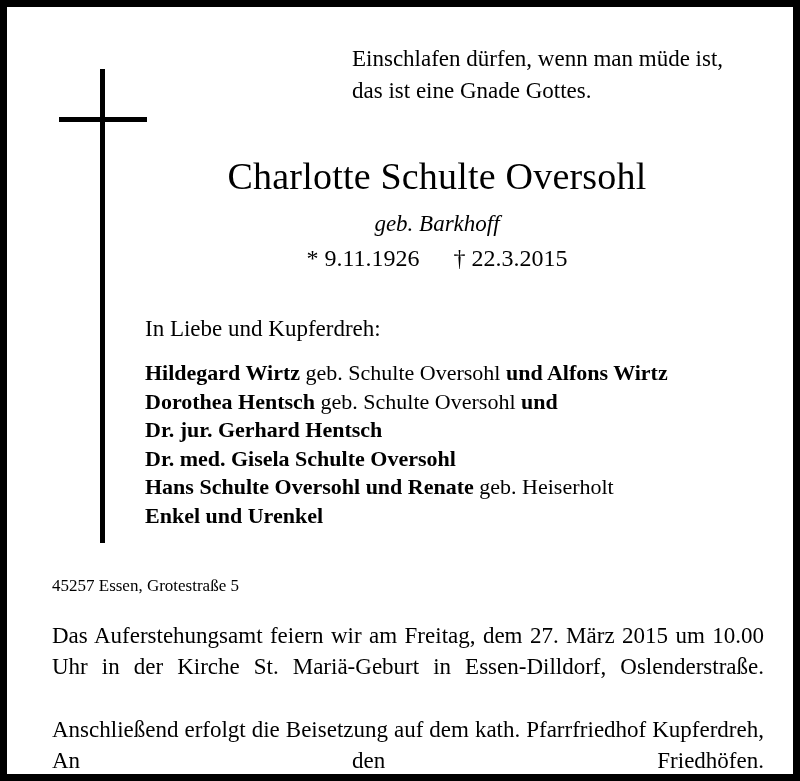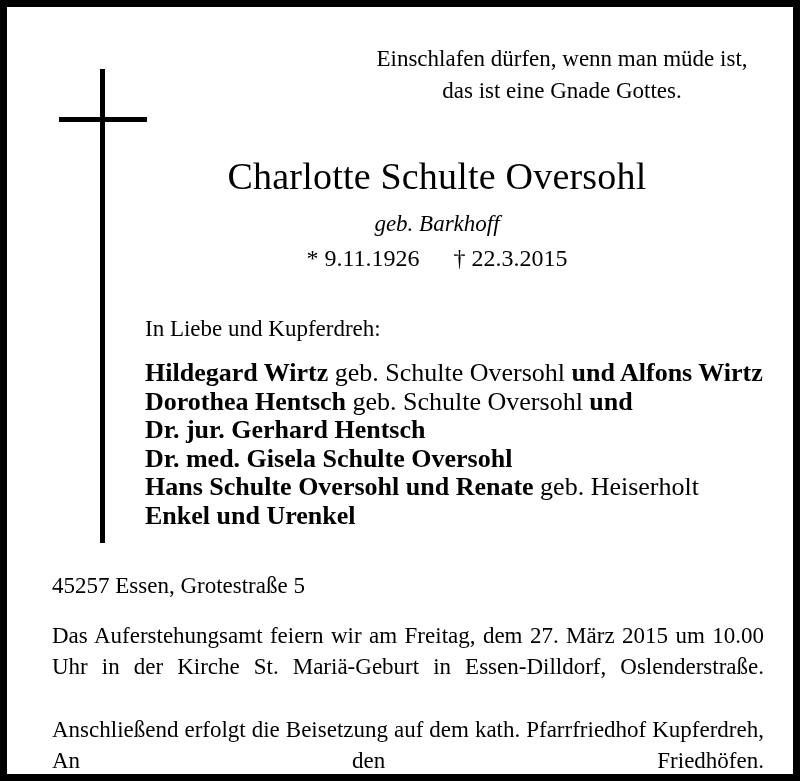--- a/index.html
+++ b/index.html
@@ -49,21 +49,21 @@
   }
 
   
   .epigraph {
     position: absolute;
     left: 345px;
     top: 36px;
     width: 420px;
     font-size: 23px;
     line-height: 32px;
-    text-align: center;
+    text-align: left;
   }
   .epigraph .line {
     display: block;
     white-space: pre;
   }
 
   
   .deceased {
     position: absolute;
     left: 140px;
@@ -100,40 +100,40 @@
     left: 138px;
     top: 307px;
     font-size: 23px;
     line-height: 30px;
   }
   .family {
     position: absolute;
     left: 138px;
     top: 352px;
     width: 600px;
-    font-size: 26px;
+    font-size: 22px;
     line-height: 28.5px;
   }
   .family .fam-line {
     display: block;
     white-space: nowrap;
   }
   .family b {
     font-weight: bold;
   }
   .family .reg {
     font-weight: normal;
   }
 
   
   .address {
     position: absolute;
     left: 45px;
     top: 563px;
-    font-size: 23px;
+    font-size: 17px;
     line-height: 31px;
   }
   .service {
     position: absolute;
     left: 45px;
     top: 613px;
     width: 712px;
     font-size: 23px;
     line-height: 31px;
     text-align: justify;

